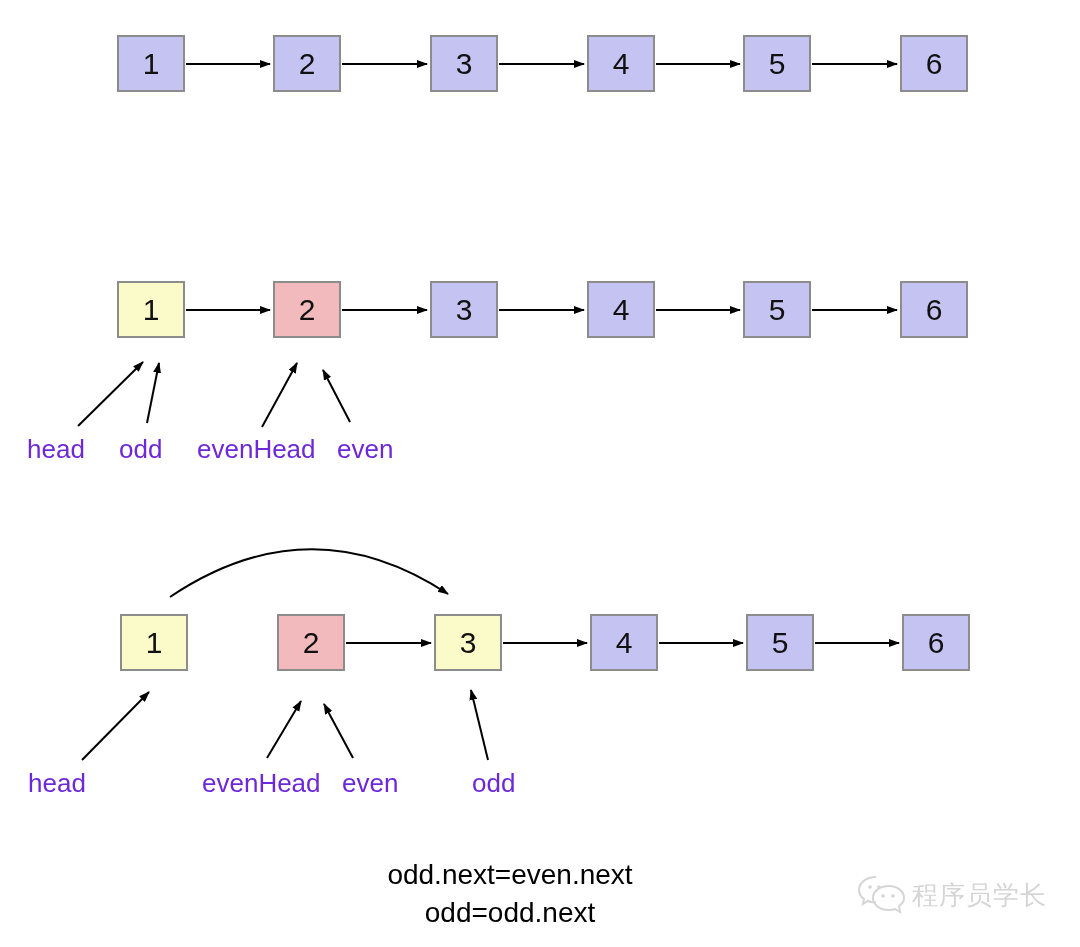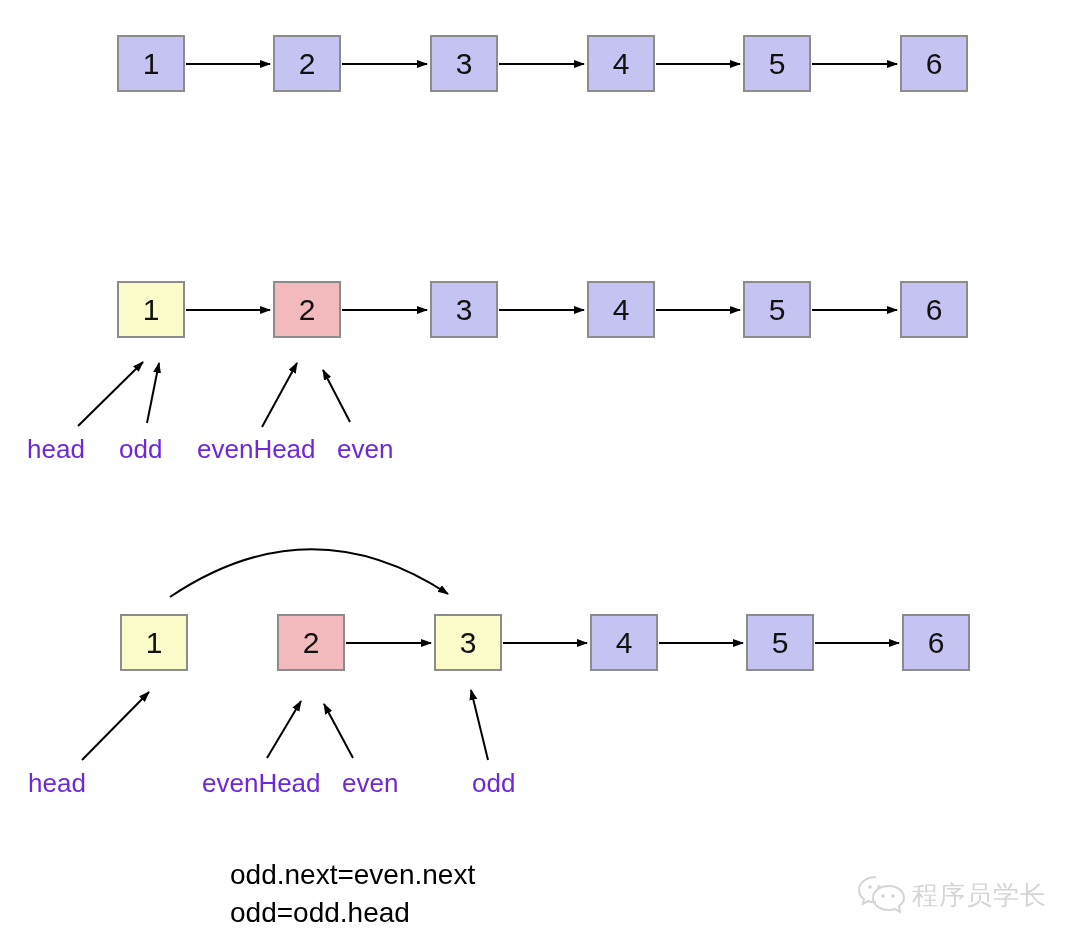--- a/index.html
+++ b/index.html
@@ -20,21 +20,21 @@
     font-size:30px;color:#111111;
   }
   .plabel{
     position:absolute;
     font-size:26px;color:#6d28d9;
     white-space:nowrap;
   }
   .code{
     position:absolute;
     left:230px;top:856px;width:560px;
-    text-align:left;
+    text-align:center;
     font-size:28px;line-height:38px;color:#000000;
   }
   .watermark{
     position:absolute;
     left:856px;top:874px;
     display:flex;align-items:center;gap:6px;
     color:#d5d5d5;
     font-size:26px;
     letter-spacing:1px;
     user-select:none;
@@ -108,21 +108,21 @@
   <div class="node" style="left: 746px; top: 614px; background: rgb(197, 195, 241);">5</div>
   <div class="node" style="left: 902px; top: 614px; background: rgb(197, 195, 241);">6</div>
 
   <div class="plabel" style="left:28px;top:768px;">head</div>
   <div class="plabel" style="left:202px;top:768px;">evenHead</div>
   <div class="plabel" style="left:342px;top:768px;">even</div>
   <div class="plabel" style="left:472px;top:768px;">odd</div>
 
   <div class="code">
     <div>odd.next=even.next</div>
-    <div>odd=odd.head</div>
+    <div>odd=odd.next</div>
   </div>
 
   <div class="watermark">
     <svg width="50" height="42" viewBox="0 0 50 42">
       <g fill="none" stroke="#d5d5d5" stroke-width="2">
         <path d="M 20 3 C 10 3 3 9 3 16 C 3 20 5 23 8 25 L 7 30 L 12 27 C 14 28 17 28.5 20 28"></path>
         <path d="M 33 12 C 24 12 17 17 17 24 C 17 31 24 36 33 36 C 35 36 37 35.7 39 35 L 44 38 L 43 32 C 46 30 48 27 48 24 C 48 17 41 12 33 12"></path>
       </g>
       <g fill="#d5d5d5">
         <circle cx="14" cy="13" r="1.8"></circle>

